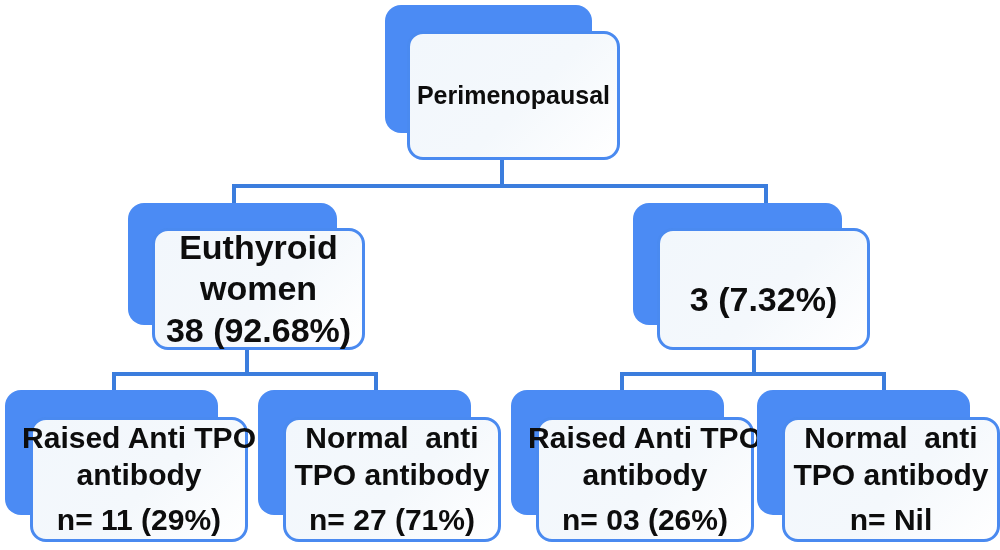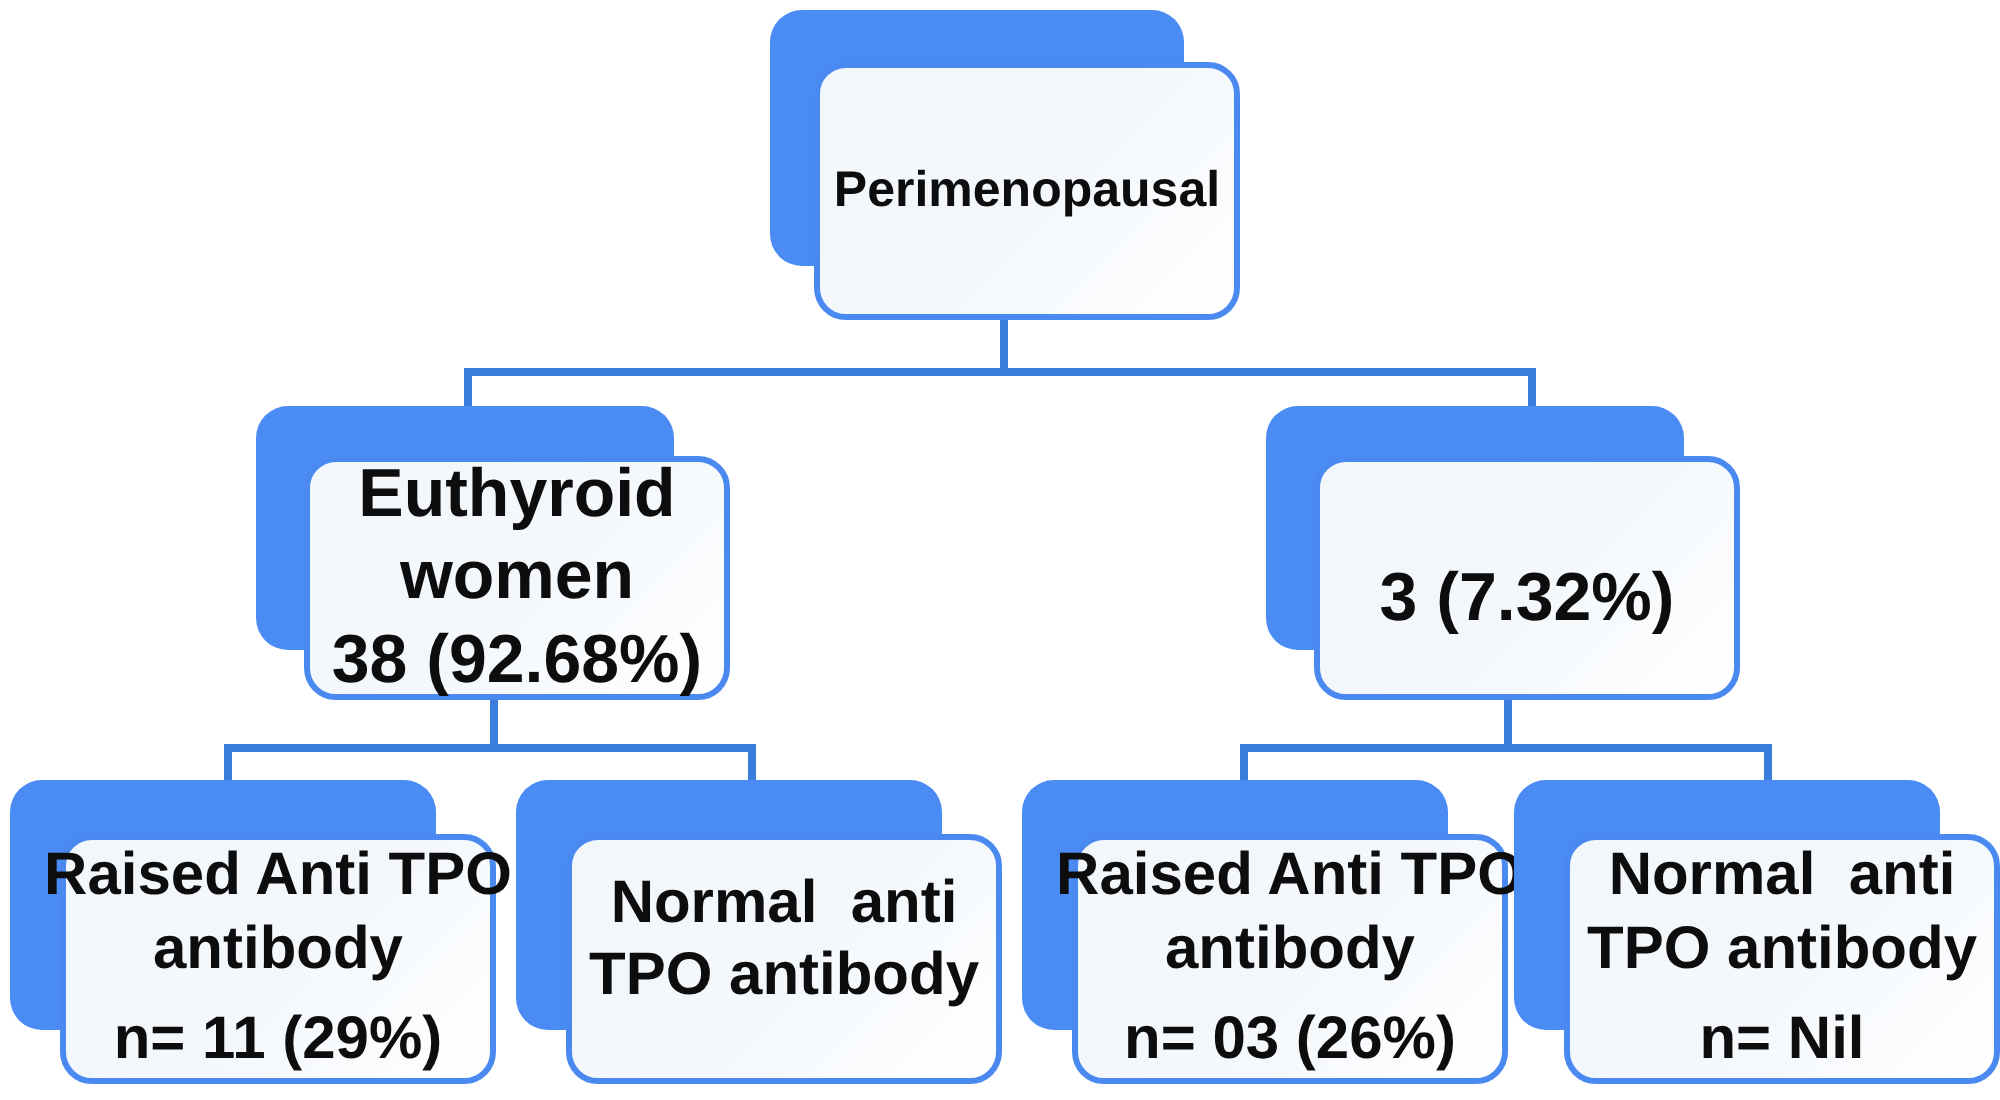--- a/index.html
+++ b/index.html
@@ -125,20 +125,21 @@
       <span class="ln">n= 11 (29%)</span>
     </div>
   </div>
 
   <div class="node lvl3" style="left:258px; top:390px; width:243px; height:152px;">
     <div class="shadow" style="width:213px; height:125px;"></div>
     <div class="card" style="left:25px; top:27px; width:218px; height:125px;">
       <span class="ln">Normal  anti</span>
       <span class="ln">TPO antibody</span>
       <span class="gap"></span>
+      <span class="ln">n= 27 (71%)</span>
     </div>
   </div>
 
   <div class="node lvl3" style="left:511px; top:390px; width:243px; height:152px;">
     <div class="shadow" style="width:213px; height:125px;"></div>
     <div class="card" style="left:25px; top:27px; width:218px; height:125px;">
       <span class="ln">Raised Anti TPO</span>
       <span class="ln">antibody</span>
       <span class="gap"></span>
       <span class="ln">n= 03 (26%)</span>

